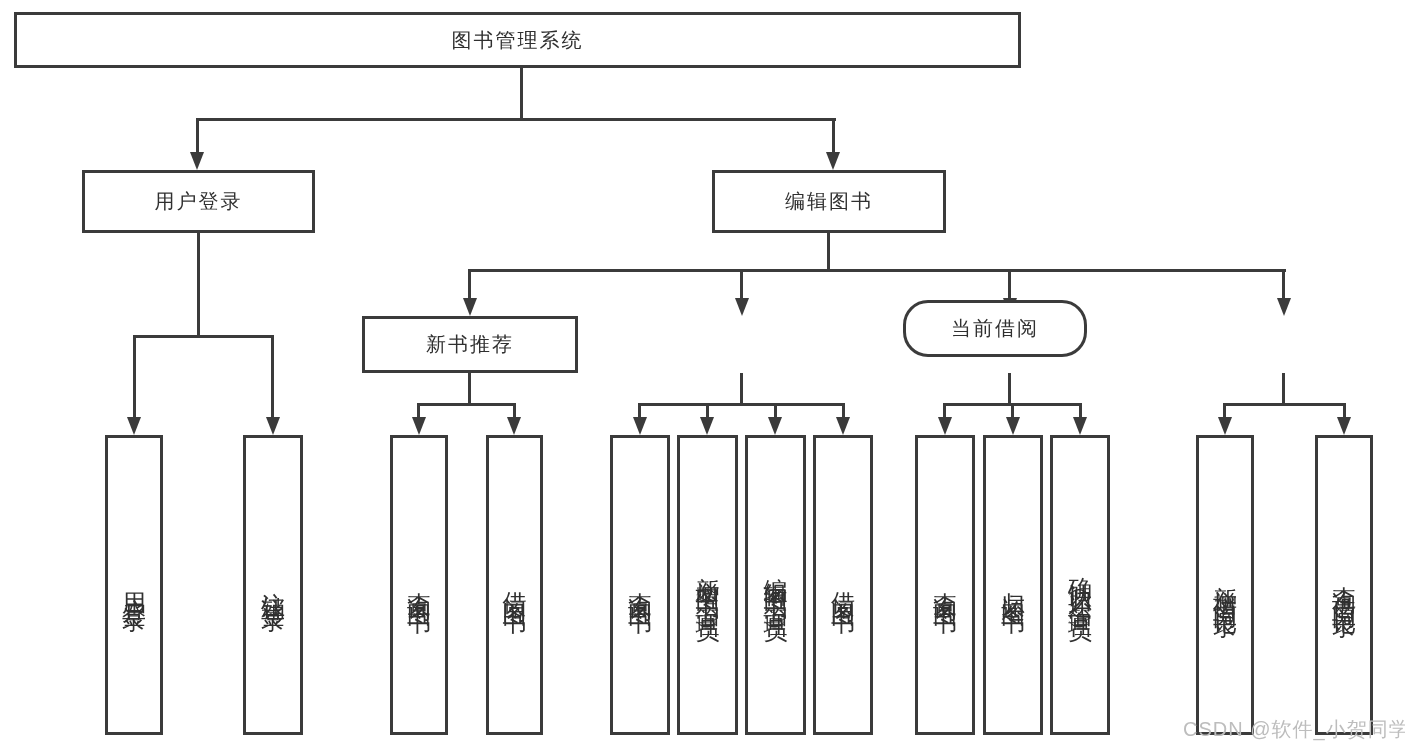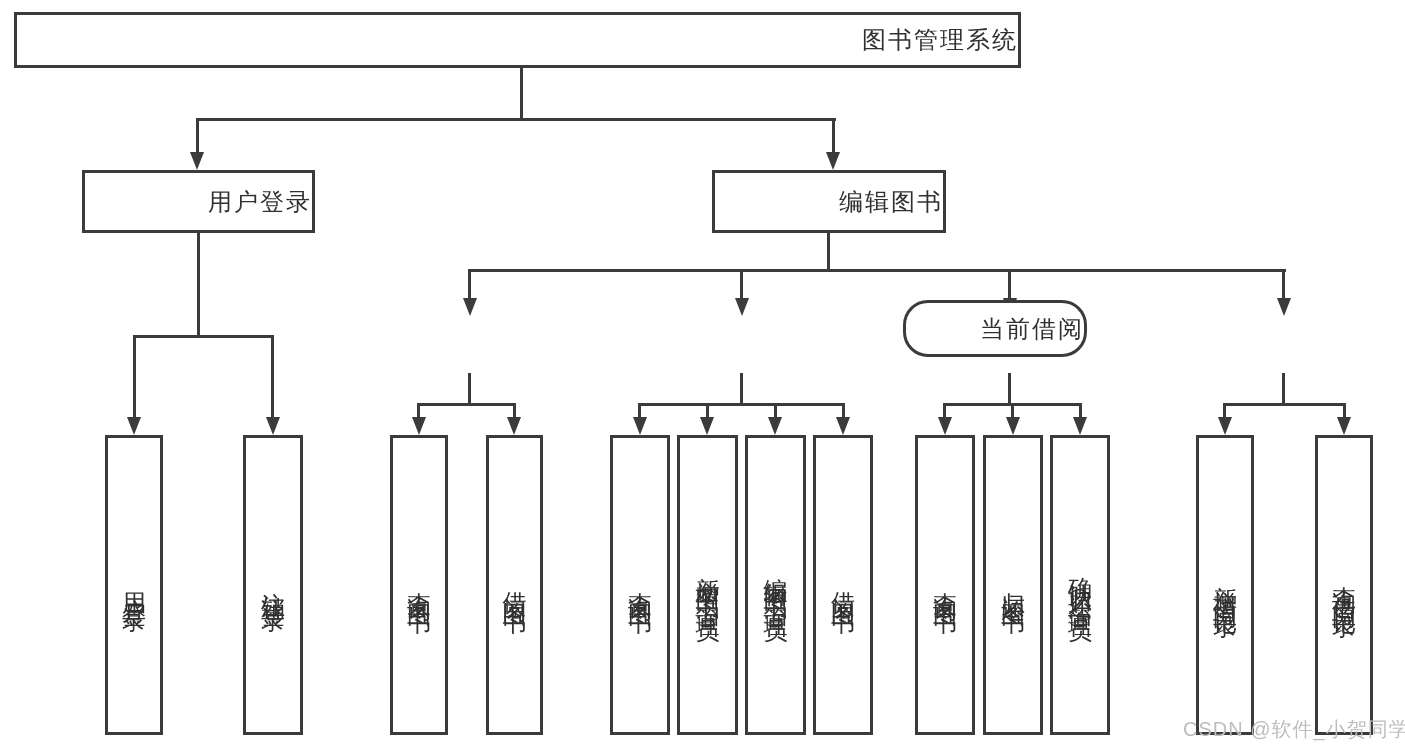--- a/index.html
+++ b/index.html
@@ -17,21 +17,21 @@
     color:var(--text);
     overflow:hidden;
   }
   .node{
     position:absolute;
     background:var(--bg);
     border:3px solid var(--line);
     box-sizing:border-box;
     display:flex;align-items:center;justify-content:center;
   }
-  .node.h{font-size:24px;letter-spacing:2px;white-space:nowrap;justify-content:flex-end;}
+  .node.h{font-size:20px;letter-spacing:2px;white-space:nowrap;}
   .node.v .vtext{
     writing-mode:vertical-rl;
     text-orientation:mixed;
     font-size:24px;
     letter-spacing:6px;
     line-height:1;
   }
   .vline{position:absolute;width:3px;background:var(--line);}
   .hline{position:absolute;height:3px;background:var(--line);}
   .arrow{
@@ -84,20 +84,23 @@
   <div class="hline" style="left:468px;top:269px;width:818px;"></div>
   <div class="vline" style="left:468px;top:269px;height:31px;"></div>
   <div class="arrow" style="left:463px;top:298px;"></div>
   <div class="vline" style="left:740px;top:269px;height:31px;"></div>
   <div class="arrow" style="left:735px;top:298px;"></div>
   <div class="vline" style="left:1008px;top:269px;height:31px;"></div>
   <div class="arrow" style="left:1003px;top:298px;"></div>
   <div class="vline" style="left:1282px;top:269px;height:31px;"></div>
   <div class="arrow" style="left:1277px;top:298px;"></div>
 
+  <div class="node h" style="left:362px;top:316px;width:216px;height:57px;">
+    <span>新书推荐</span>
+  </div>
   <div class="node h" style="left:903px;top:300px;width:184px;height:57px;border-radius:25px;">
     <span>当前借阅</span>
   </div>
 
   <div class="vline" style="left:468px;top:373px;height:32px;"></div>
   <div class="hline" style="left:417px;top:403px;width:99px;"></div>
   <div class="vline" style="left:417px;top:403px;height:16px;"></div>
   <div class="arrow" style="left:412px;top:417px;"></div>
   <div class="vline" style="left:513px;top:403px;height:16px;"></div>
   <div class="arrow" style="left:507px;top:417px;"></div>

